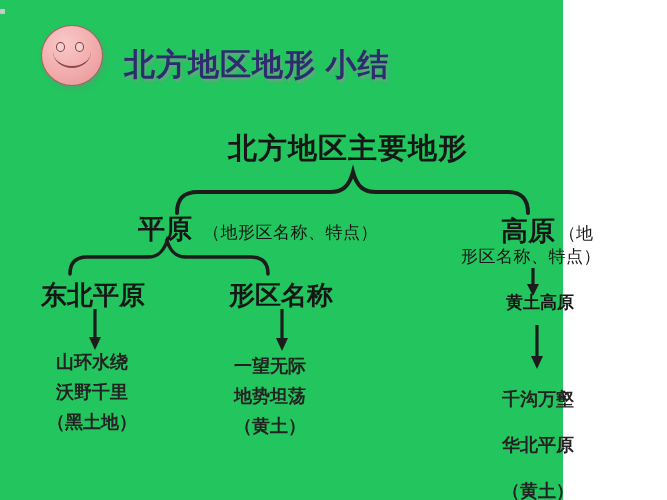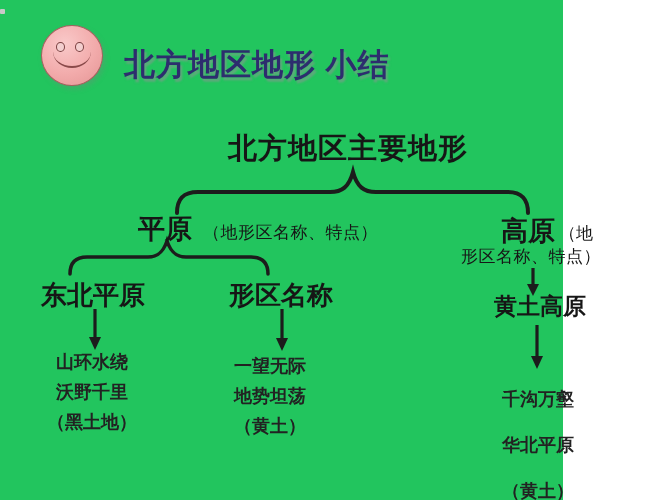--- a/index.html
+++ b/index.html
@@ -44,21 +44,21 @@
   
   .node { position: absolute; font-weight: 700; white-space: nowrap; color: #161616; text-align: right; }
   .root-node     { left: 348px; top: 129px; font-size: 29px; transform: translateX(-50%); letter-spacing: 1px; }
   .plain-label   { left: 138px; top: 211px; font-size: 27px; }
   .plain-note    { left: 203px; top: 221px; font-size: 17px; font-weight: 400; letter-spacing: 0.5px; }
   .plateau-label { left: 501px; top: 213px; font-size: 27px; }
   .plateau-note1 { left: 559px; top: 222px; font-size: 17px; font-weight: 400; }
   .plateau-note2 { left: 531px; top: 245px; font-size: 17px; font-weight: 400; transform: translateX(-50%); letter-spacing: 0.5px; }
   .ne-plain      { left: 93px;  top: 278px; font-size: 26px; transform: translateX(-50%); }
   .nc-plain      { left: 281px; top: 278px; font-size: 26px; transform: translateX(-50%); }
-  .loess         { left: 540px; top: 291px; font-size: 23px; transform: translateX(-50%); }
+  .loess         { left: 540px; top: 291px; font-size: 17px; transform: translateX(-50%); }
 
   .features {
     position: absolute; display: flex; flex-direction: column; align-items: center;
     font-size: 18px; font-weight: 700; line-height: 30px; white-space: nowrap;
     transform: translateX(-50%); color: #222;
   }
   .features.f-left   { left: 92px;  top: 347px; }
   .features.f-middle { left: 270px; top: 351px; }
   .features.f-right  { left: 538px; top: 384px; gap: 16px; }
 

